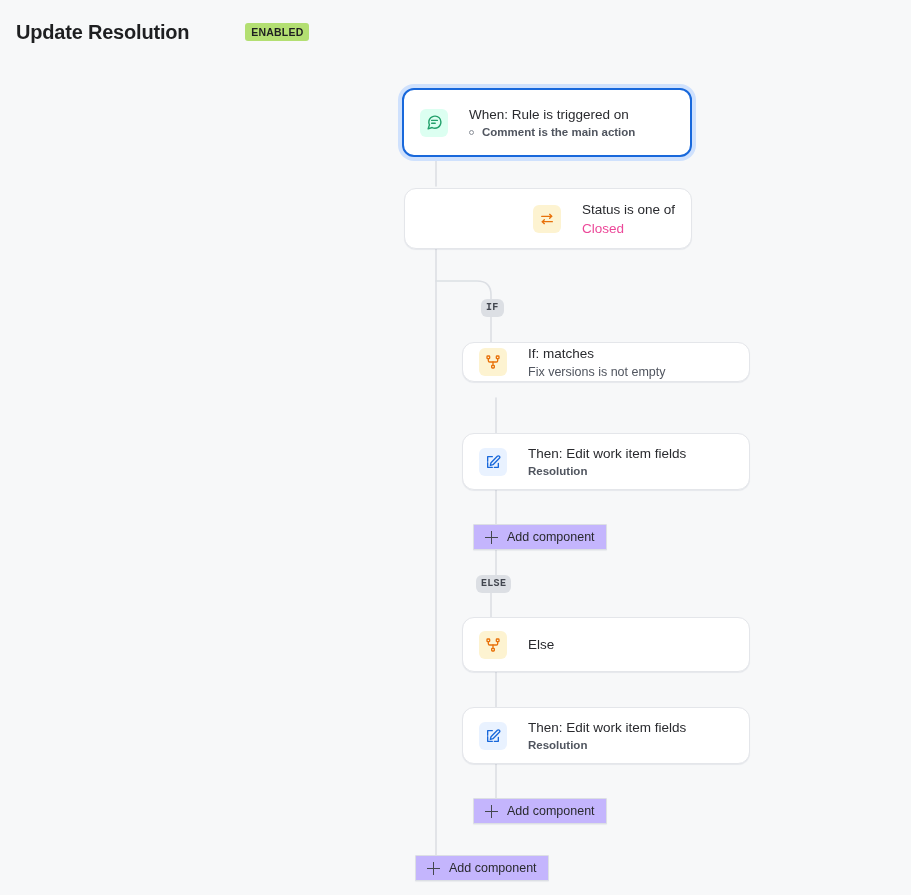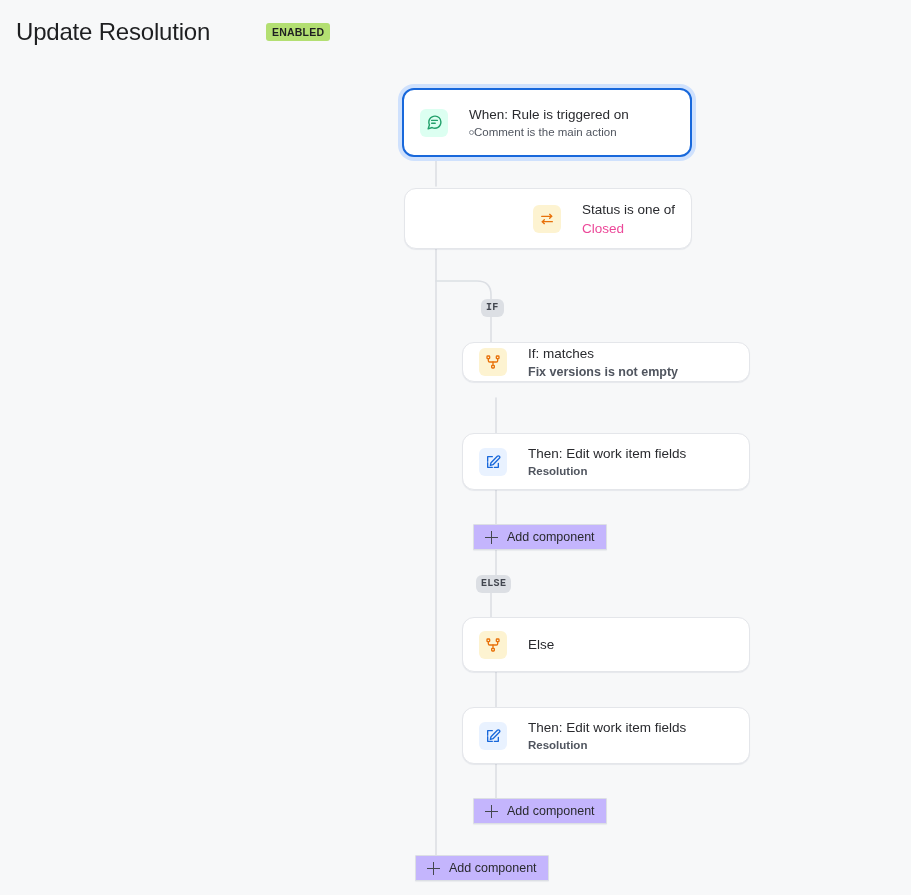--- a/index.html
+++ b/index.html
@@ -24,22 +24,22 @@
   
   .header {
     position: absolute;
     left: 16px;
     top: 18px;
     display: flex;
     align-items: center;
     gap: 14px;
   }
   .rule-title {
-    font-size: 24px;
-    font-weight: 400;
+    font-size: 20px;
+    font-weight: 700;
     letter-spacing: -0.2px;
     color: #1e1f21;
     line-height: 28px;
   }
   .status-badge {
     display: inline-block;
     background: #b3df72;
     color: #1e1f21;
     font-size: 10.5px;
     font-weight: 700;
@@ -112,37 +112,39 @@
   }
   .node-sub-strong {
     font-size: 11.5px;
     line-height: 17px;
     color: #50555f;
     font-weight: 700;
   }
   .node-sub-bullet {
     display: flex;
     align-items: center;
+    gap: 8px;
     font-size: 11.5px;
     line-height: 17px;
     color: #50555f;
+    font-weight: bold;
   }
   .bullet-dot {
     width: 5px;
     height: 5px;
     min-width: 5px;
     border-radius: 50%;
     border: 1px solid #8a8f98;
     background: transparent;
   }
   .node-sub-plain {
     font-size: 12.5px;
     line-height: 18px;
     color: #50555f;
-    font-weight: 700;
+    font-weight: 400;
   }
 
   
   .branch-chip {
     position: absolute;
     background: #dcdfe4;
     color: #42464f;
     font-family: "Liberation Mono", monospace;
     font-size: 10px;
     font-weight: 700;

